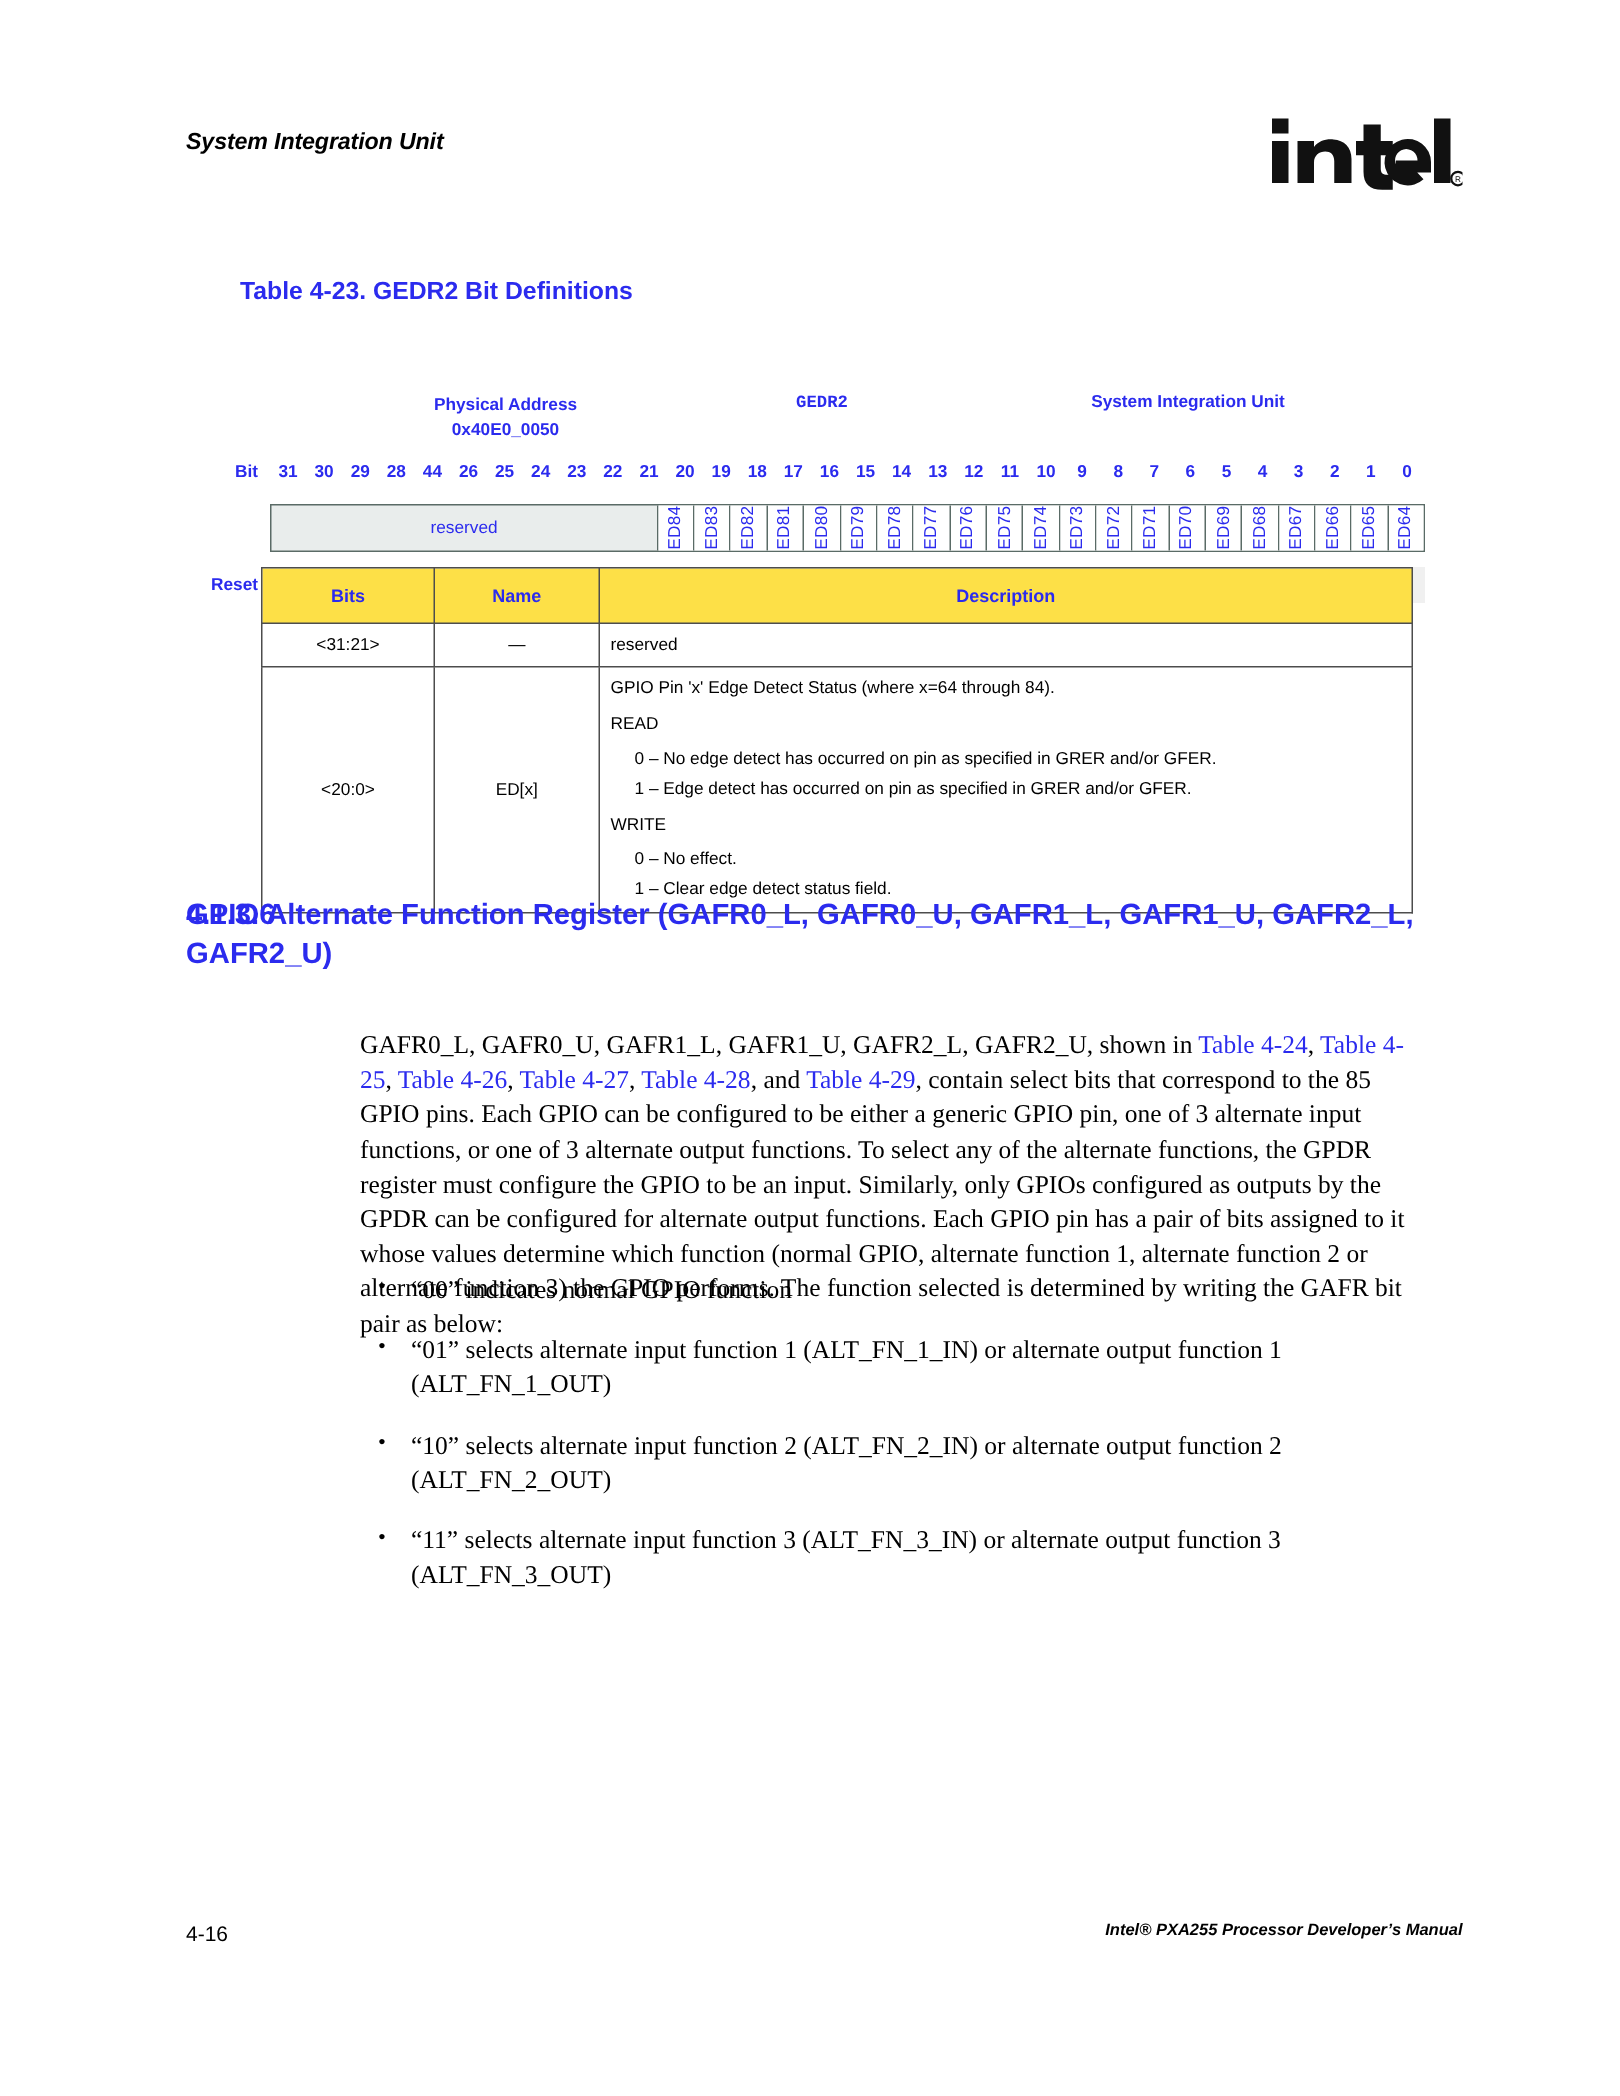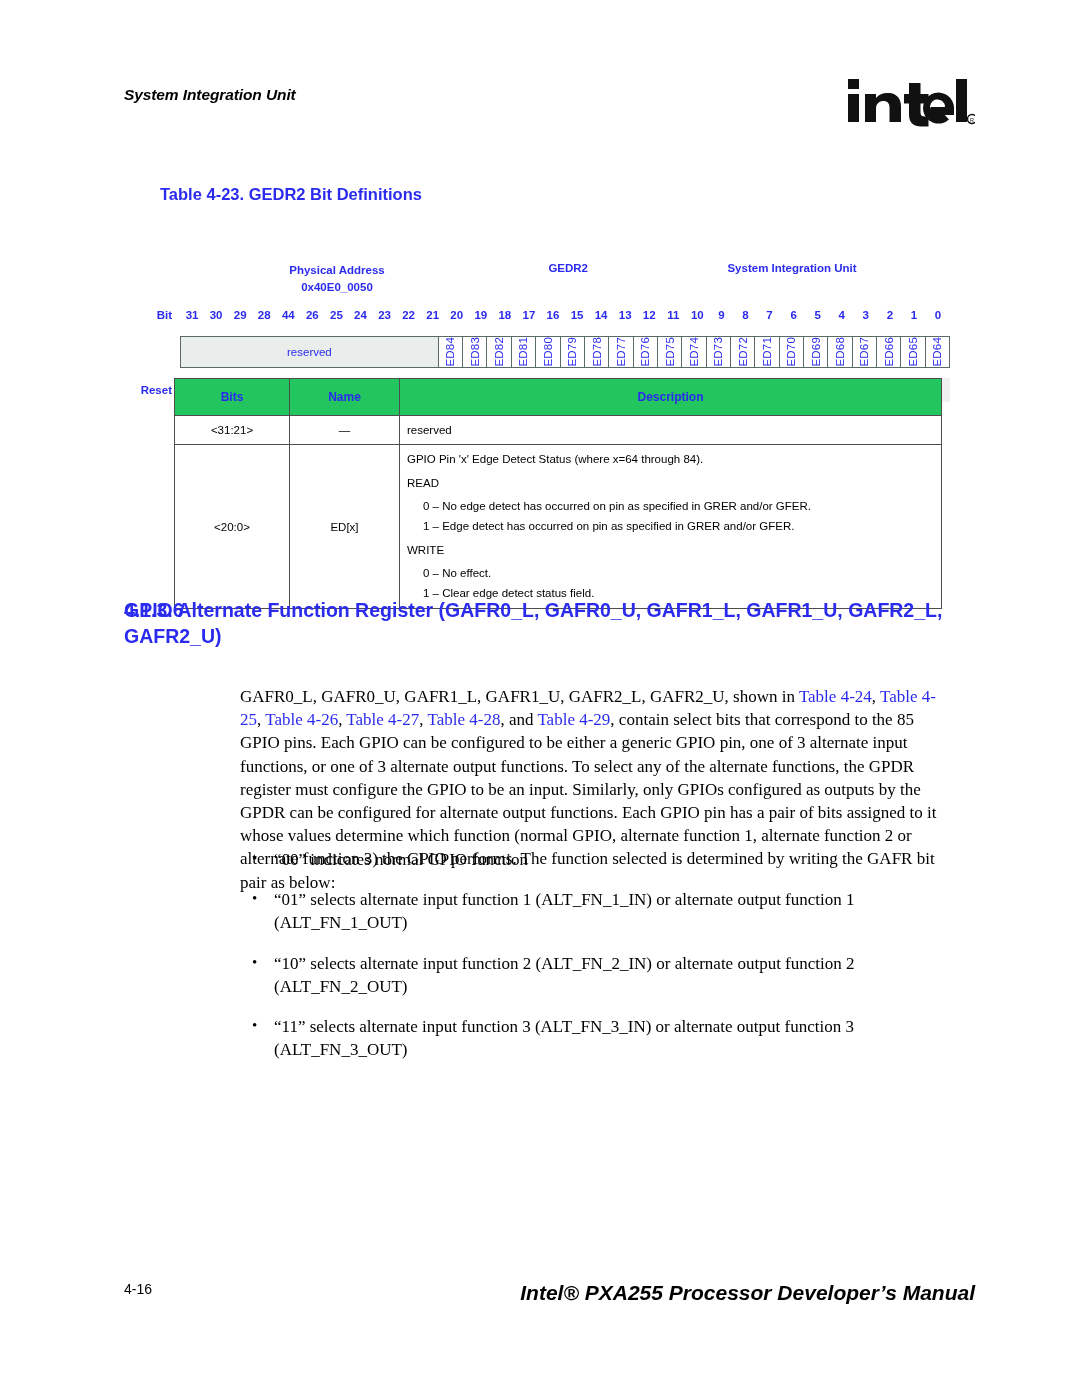--- a/index.html
+++ b/index.html
@@ -68,23 +68,24 @@
   }
   .reg-meta .phys {
     position: absolute;
     left: 110px; top: 0;
     width: 190px;
     text-align: center;
     line-height: 1.45;
   }
   .reg-meta .regname {
     position: absolute;
-    left: 316px; top: 0;
+    left: 346px; top: 0;
     width: 140px;
-    text-align: right;
+    text-align: center;
+    font-family: Liberation Mono, monospace;
   }
   .reg-meta .unit {
     position: absolute;
     left: 540px; top: 0;
     width: 240px;
     text-align: center;
   }
 
   .reg-row {
     display: flex;
@@ -185,21 +186,21 @@
     color: #000;
     vertical-align: middle;
     padding: 5px 7px;
   }
   .bitdef-table th {
     color: #2B2BEE;
     font-weight: bold;
     font-size: 12px;
     text-align: center;
     height: 26px;
-    background: #22c55e;
+    background: #fde047;
   }
   .bitdef-table td.c-bits { width: 100px; text-align: center; }
   .bitdef-table td.c-name { width: 95px; text-align: center; }
   .bitdef-table td.c-desc { text-align: left; line-height: 1.6; }
   .bitdef-table td.c-desc p { margin: 0 0 5px 0; }
   .bitdef-table td.c-desc p:last-child { margin-bottom: 0; }
   .bitdef-table td.c-desc p.ind { margin-left: 16px; margin-bottom: 1px; }
   .bitdef-table td.c-desc p.gap { margin-top: 6px; }
 
   
@@ -270,21 +271,21 @@
     font-family: "Liberation Sans", sans-serif;
     font-size: 14px;
     color: #000;
   }
   .footer .manual {
     position: absolute;
     right: 105px; top: 0;
     font-family: "Liberation Sans", sans-serif;
     font-weight: bold;
     font-style: italic;
-    font-size: 21px;
+    font-size: 11px;
     color: #000;
     white-space: nowrap;
   }
 </style>
 </head>
 <body>
 
 <div class="page-header">
   <div class="running-head">System Integration Unit</div>
   <svg class="intel-logo" viewBox="0 0 260 124" aria-hidden="true">

